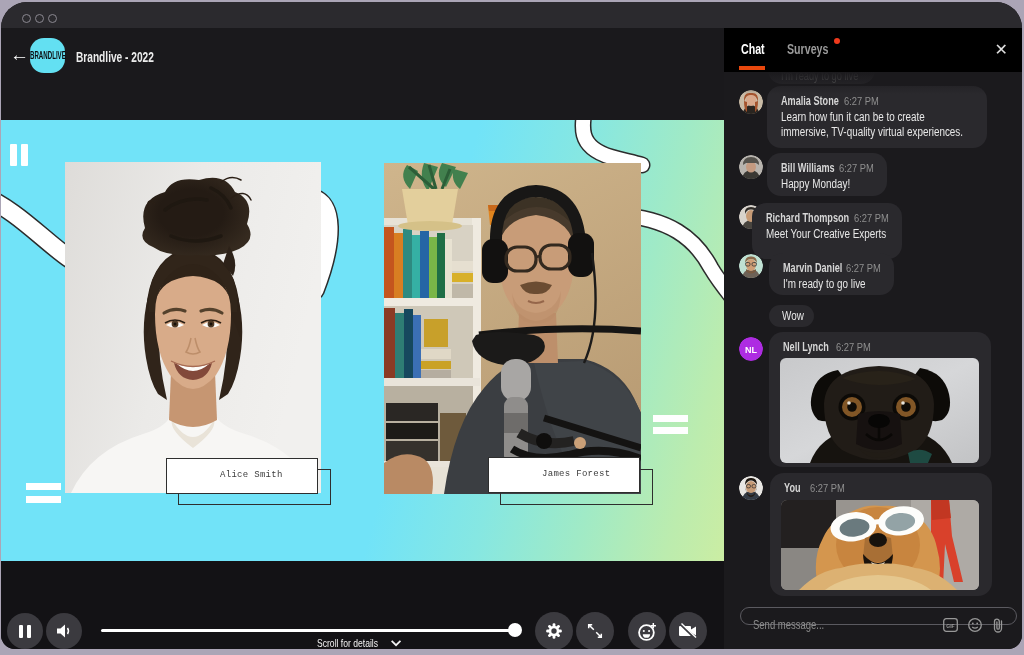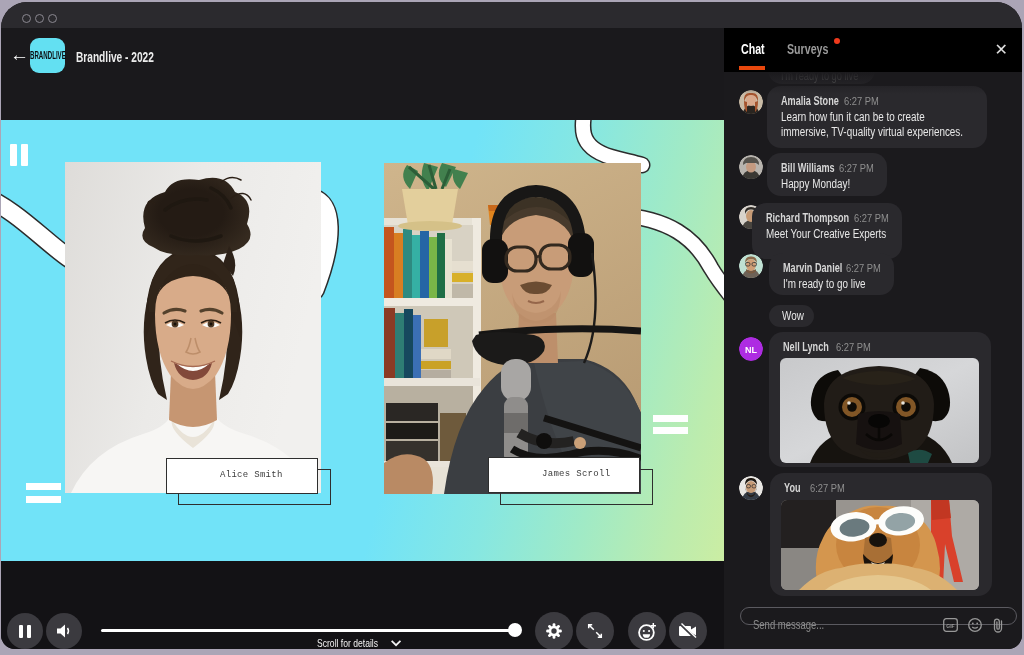--- a/index.html
+++ b/index.html
@@ -3,21 +3,21 @@
 <meta charset="utf-8">
 <style>
   * { margin:0; padding:0; box-sizing:border-box; }
   html,body { width:1024px; height:655px; background:#aba5b6; font-family:"Liberation Sans", sans-serif; overflow:hidden; }
   #win { position:absolute; left:1px; top:2px; width:1021px; height:647px; background:#141316; border-radius:26px 26px 14px 14px; overflow:hidden; }
   #titlebar { position:absolute; left:0; top:0; width:100%; height:26px; background:#2b2a2e; }
   .dot { position:absolute; top:12px; width:9px; height:9px; border:1.5px solid #8a8791; border-radius:50%; }
   
   #appheader { position:absolute; left:0; top:26px; width:723px; height:92px; background:#1a191c; }
   #backarrow { position:absolute; left:9px; top:16px; color:#fff; font-size:19px; }
-  #logo { position:absolute; left:29px; top:10px; width:35px; height:35px; background:#63e0f2; border-radius:9px; display:flex; align-items:center; justify-content:center; }
+  #logo { position:absolute; left:29px; top:10px; width:35px; height:35px; background:#63e0f2; border-radius:14px; display:flex; align-items:center; justify-content:center; }
   #logo span { font-size:7.5px; font-weight:bold; color:#0c0c10; letter-spacing:0px; transform:scale(0.82,1.35); }
   #apptitle { position:absolute; left:75px; top:21px; color:#ececec; font-size:14.5px; font-weight:bold; }
   .cx { display:inline-block; transform-origin:0 50%; white-space:nowrap; }
   #video { position:absolute; left:0; top:118px; width:723px; height:441px; background:linear-gradient(105deg,#71e3f8 0%, #71e3f8 57%, #86e7e2 70%, #a0eac6 82%, #bcecae 93%, #cbeda3 100%); overflow:hidden; }
   #controls { position:absolute; left:0; top:559px; width:723px; height:88px; background:#131215; }
   
   .pausedeco { position:absolute; left:9px; top:24px; }
   .pausedeco div { position:absolute; width:7px; height:22px; background:#fff; border-radius:1px; }
   .eq { position:absolute; }
   .eq div { position:absolute; width:35px; height:7px; background:#fff; }
@@ -253,21 +253,21 @@
         <path d="M0,300 Q20,285 40,296 Q52,305 48,331 L0,331 Z" fill="#b98a64"></path>
       </svg>
     </div>
 
     <div class="tagshadow" style="left:177px; top:349px;"></div>
     <div class="taglabel" style="left:165px; top:338px;">
         <span>Alice Smith</span>
       </div>
     <div class="tagshadow" style="left:499px; top:349px;"></div>
     <div class="taglabel" style="left:487px; top:337px;">
-        <span>James Scroll</span>
+        <span>James Forest</span>
       </div>
   </div>
 
   <div id="controls">
     <div class="cbtn" style="left:6px; top:52px; width:36px; height:36px;">
       <svg width="12" height="13">
           <rect x="0" y="0" width="4" height="13" fill="#fff" rx="1"></rect>
           <rect x="8" y="0" width="4" height="13" fill="#fff" rx="1"></rect>
         </svg>
     </div>

